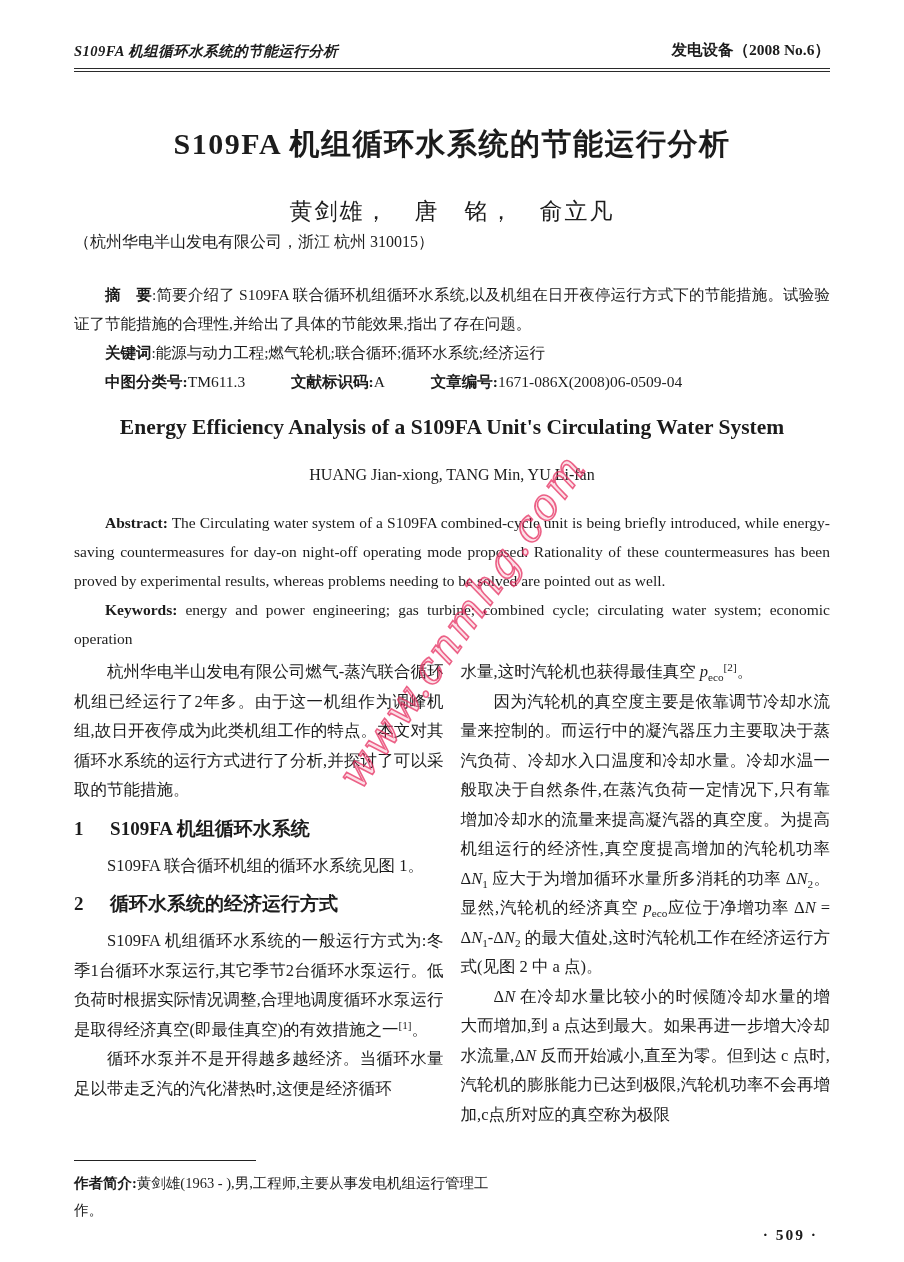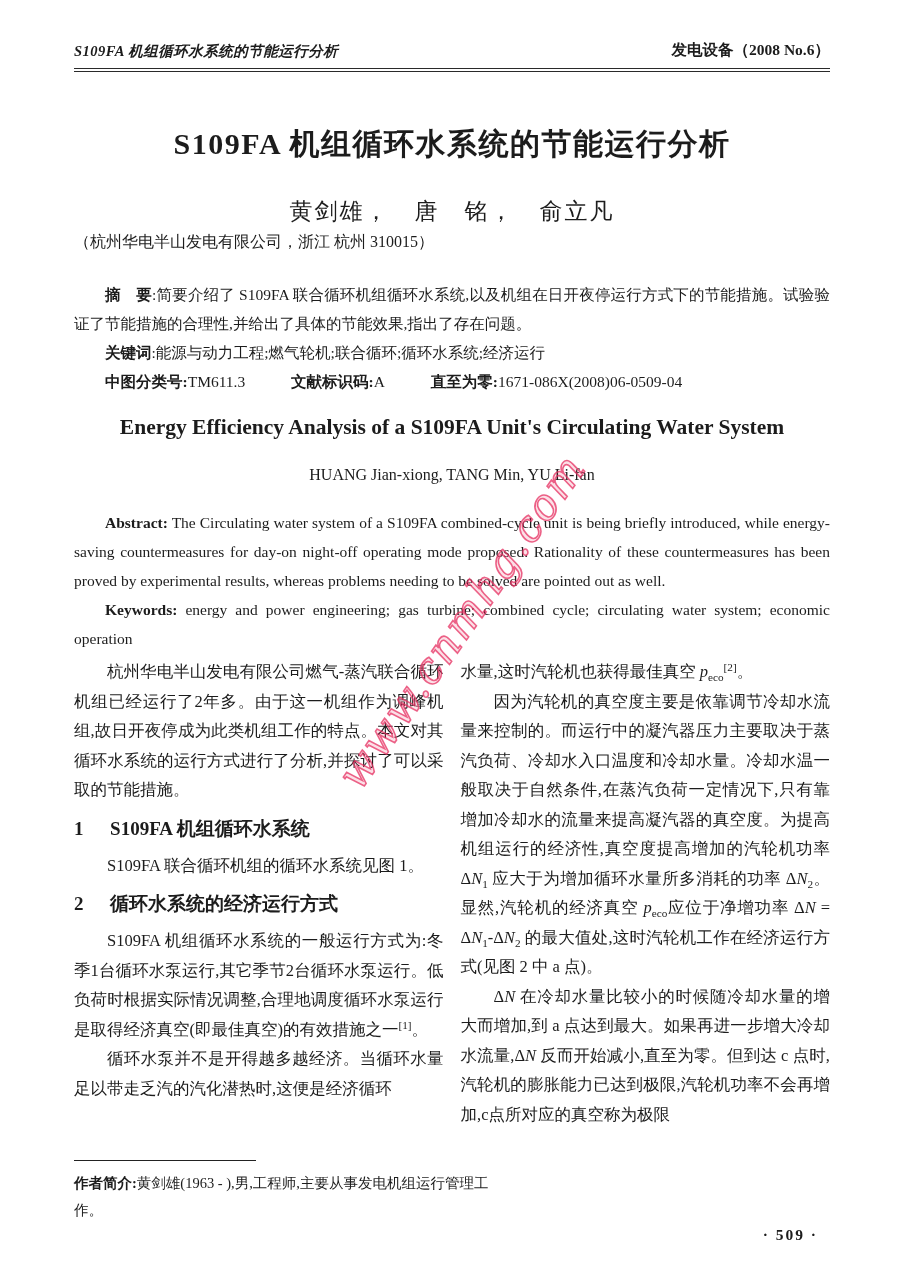--- a/index.html
+++ b/index.html
@@ -121,21 +121,21 @@
 
     <h1 class="title-zh">S109FA 机组循环水系统的节能运行分析</h1>
     <div class="authors-zh">黄剑雄，　唐　铭，　俞立凡</div>
     <div class="affil-zh">（杭州华电半山发电有限公司，浙江 杭州 310015）</div>
 
     <p class="meta first indent"><b>摘　要</b><span>:简要介绍了 S109FA 联合循环机组循环水系统,以及机组在日开夜停运行方式下的节能措施。试验验证了节能措施的合理性,并给出了具体的节能效果,指出了存在问题。</span></p>
     <p class="meta indent"><b>关键词</b><span>:能源与动力工程;燃气轮机;联合循环;循环水系统;经济运行</span></p>
     <p class="meta indent cls-line">
       <span class="cls-item"><b>中图分类号:</b><span>TM611.3</span></span>
       <span class="cls-item"><b>文献标识码:</b><span>A</span></span>
-      <span class="cls-item"><b>直至为零:</b><span>1671-086X(2008)06-0509-04</span></span>
+      <span class="cls-item"><b>文章编号:</b><span>1671-086X(2008)06-0509-04</span></span>
     </p>
 
     <h2 class="title-en">Energy Efficiency Analysis of a S109FA Unit's Circulating Water System</h2>
     <div class="authors-en">HUANG Jian-xiong, TANG Min, YU Li-fan</div>
 
     <p class="meta-en first indent"><b>Abstract:</b> <span>The Circulating water system of a S109FA combined-cycle unit is being briefly introduced, while energy-saving countermeasures for day-on night-off operating mode proposed. Rationality of these countermeasures has been proved by experimental results, whereas problems needing to be solved are pointed out as well.</span></p>
     <p class="meta-en indent"><b>Keywords:</b> <span>energy and power engineering; gas turbine; combined cycle; circulating water system; economic operation</span></p>
 
     <div class="columns">
       <div class="col">

